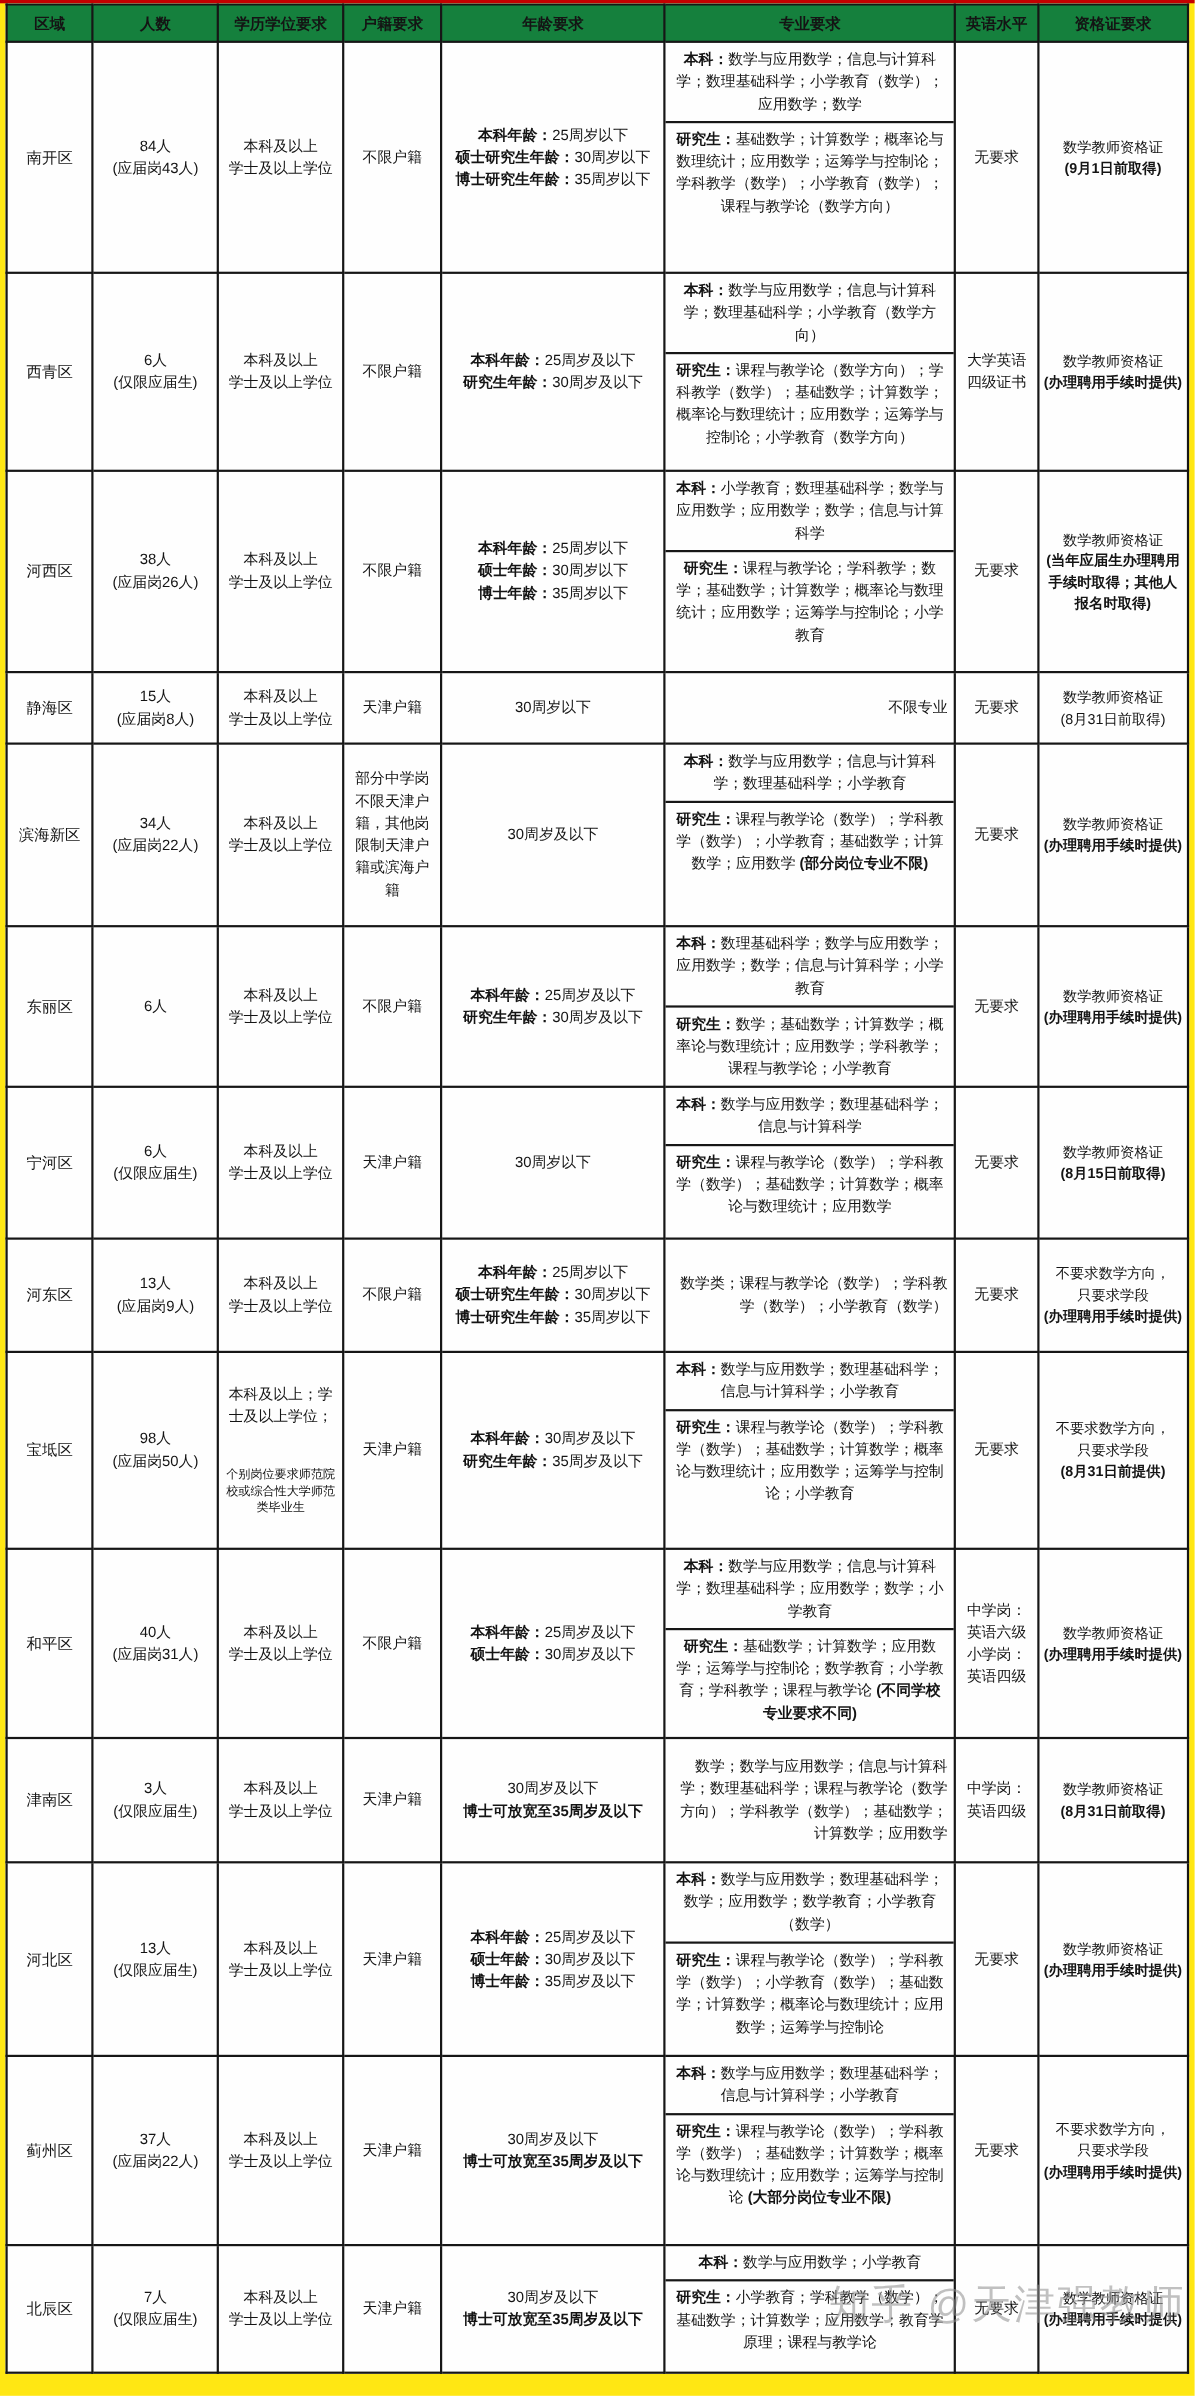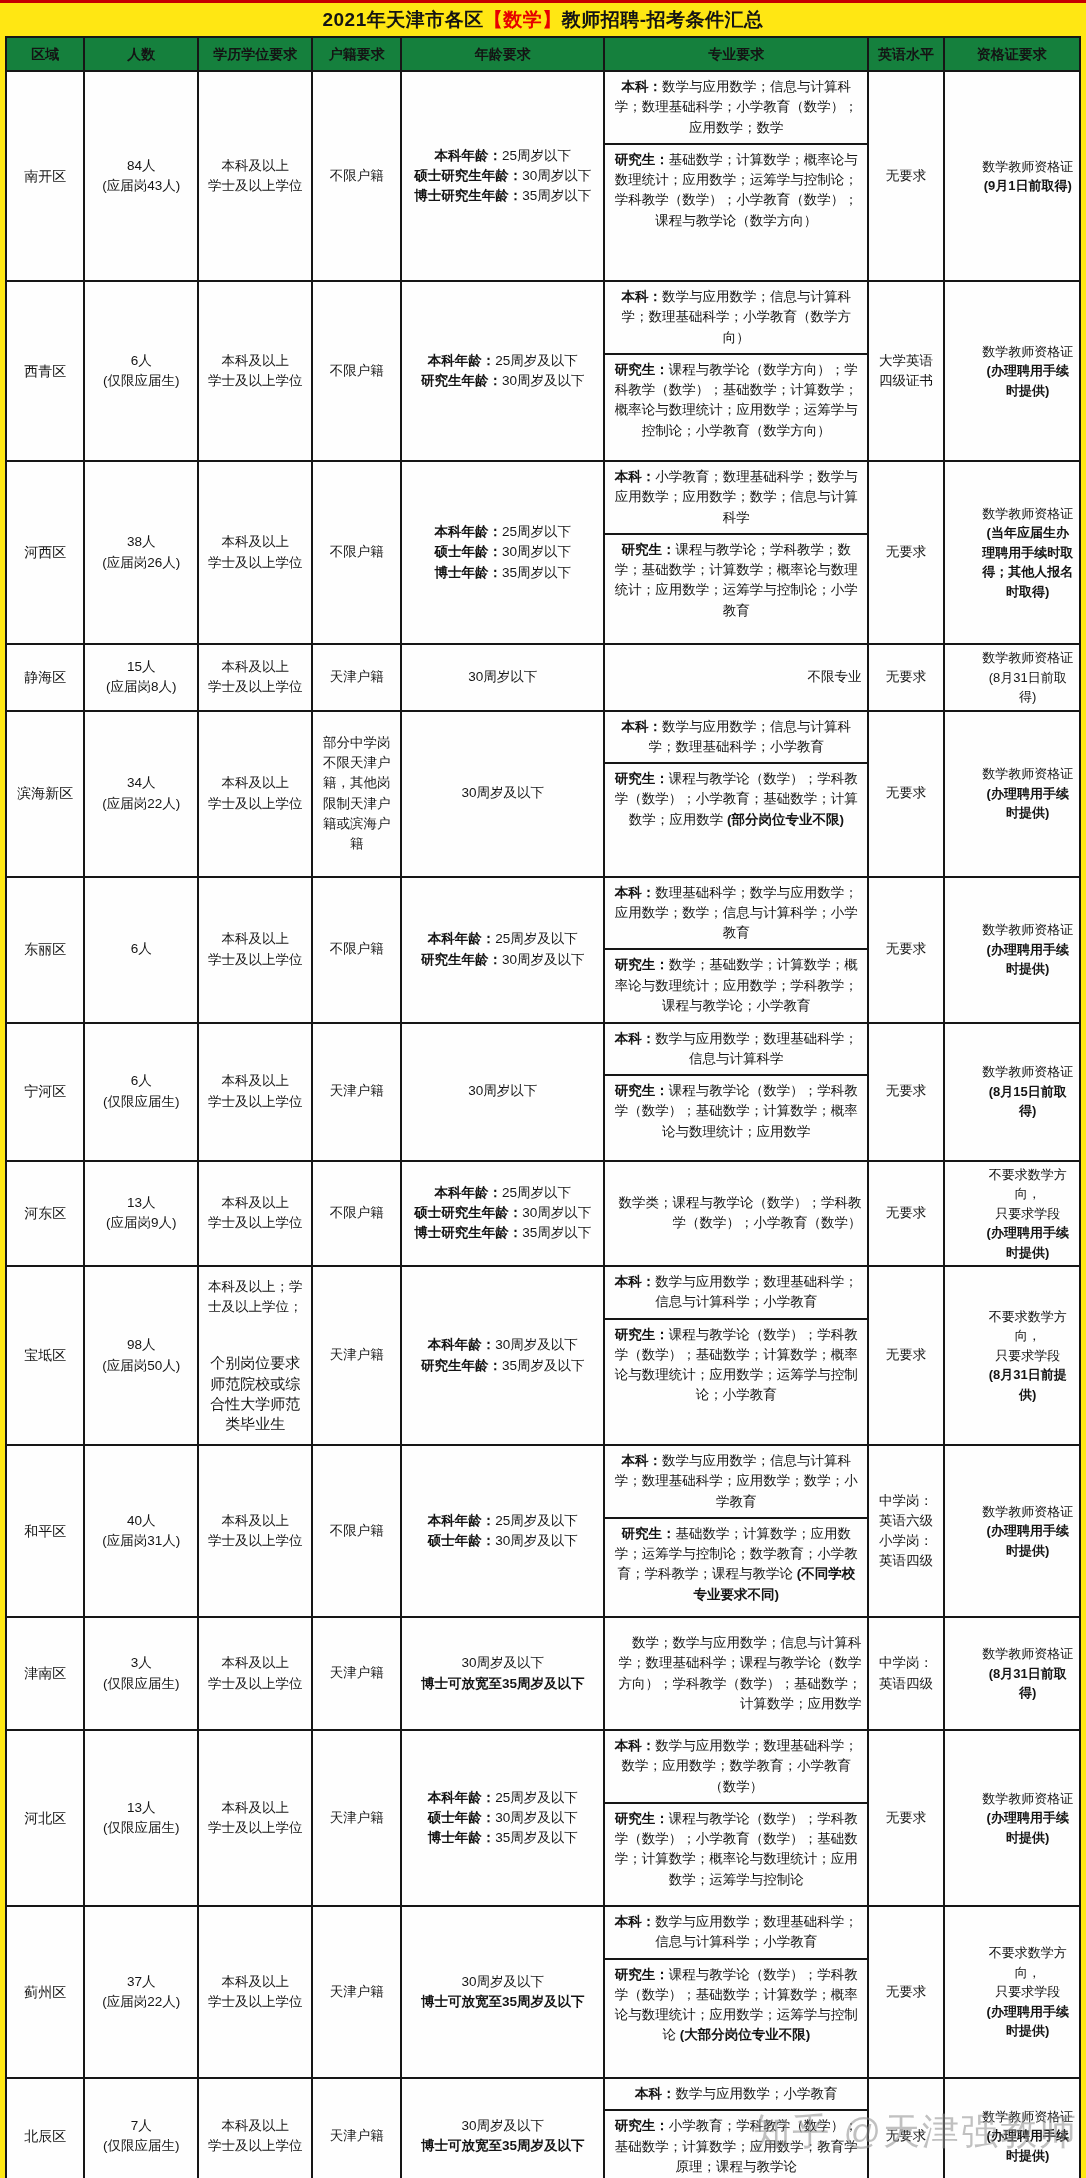--- a/index.html
+++ b/index.html
@@ -48,43 +48,38 @@
     font-weight:bold;
     height:28px;
     padding:2px;
   }
   td.region{font-size:14px;}
   td.major{padding:0;text-align:center;vertical-align:top;}
   td.major.center{vertical-align:middle;text-align:right;padding:4px 6px;}
   .part{padding:5px 6px;}
   .part.divided{border-bottom:2px solid #161616;}
   .b{font-weight:bold;}
-  .small{font-size:15px;line-height:1.35;margin-top:36px;}
-  td.cert{font-size:13px;padding-left:36px;}
+  .small{font-size:11px;line-height:1.35;margin-top:36px;}
+  td.cert{font-size:13px;}
   .wm{
     position:absolute;
     right:8px;
     bottom:46px;
     font-size:37px;
     color:#8f8f8f;
     opacity:.55;
     white-space:nowrap;
     letter-spacing:2px;
     pointer-events:none;
   }
 </style>
 </head>
 <body>
 
 <div class="page">
-  <div class="title-bar">
-    <span>2021年天津市各区</span>
-      <span class="hl">【数学】</span>
-      <span>教师招聘-招考条件汇总</span>
-  </div>
 
   <table>
     <colgroup>
       <col class="c-region">
         <col class="c-count">
         <col class="c-edu">
         <col class="c-hukou">
       <col class="c-age">
         <col class="c-major">
         <col class="c-eng">

